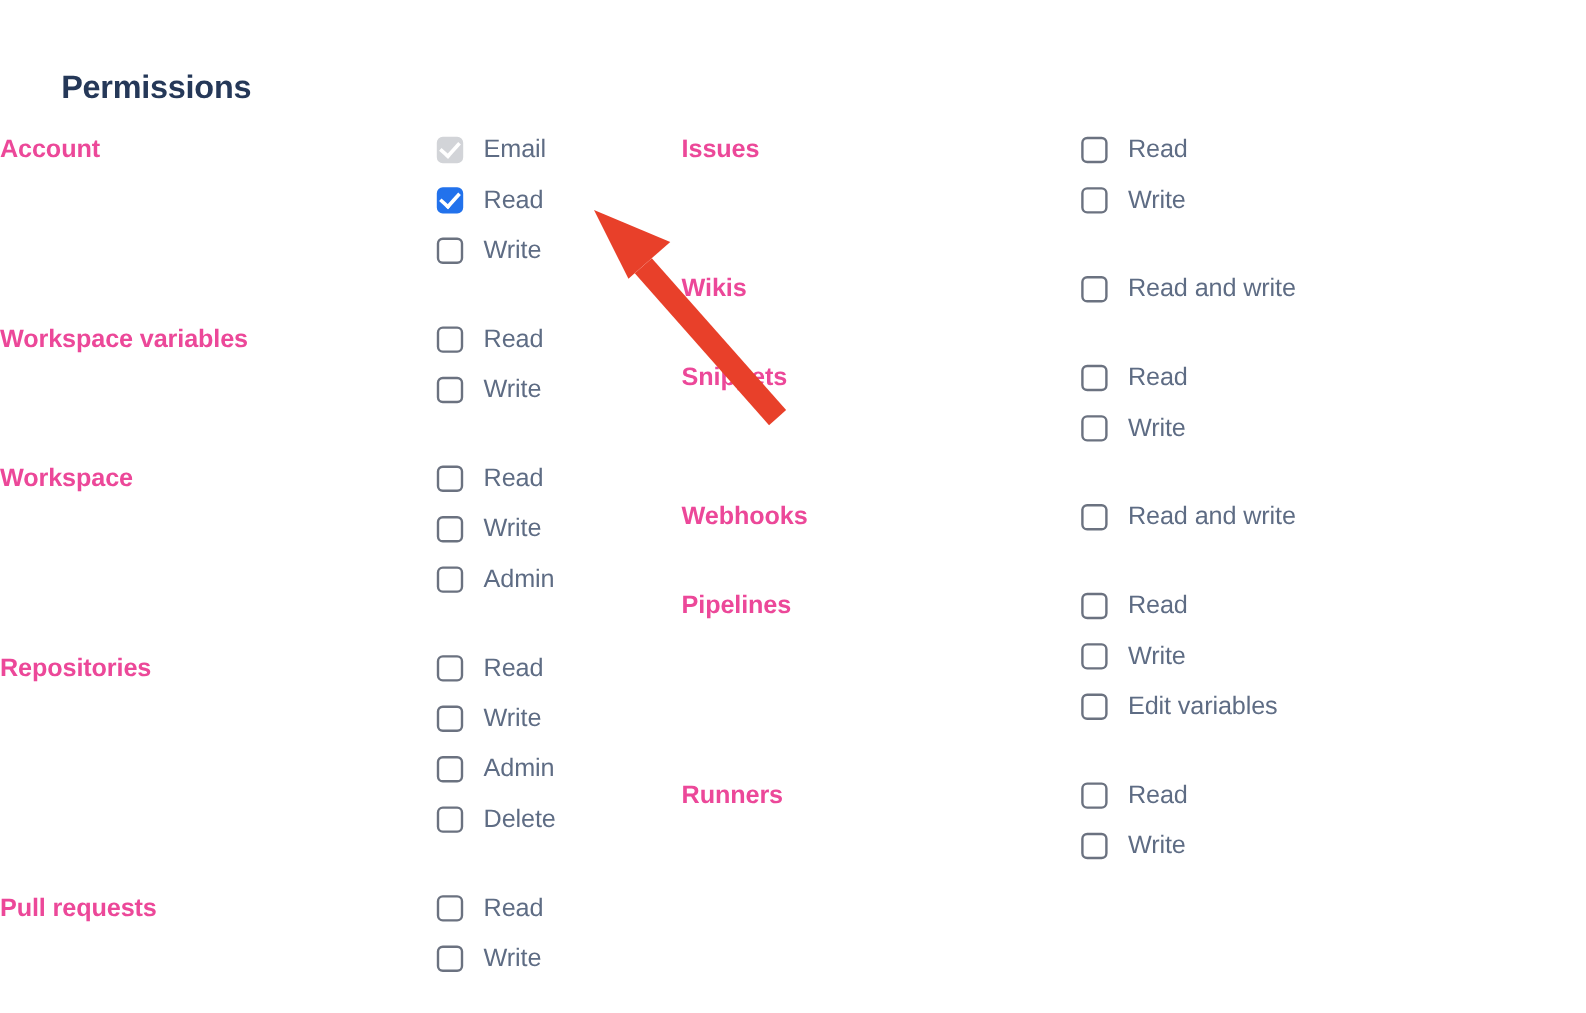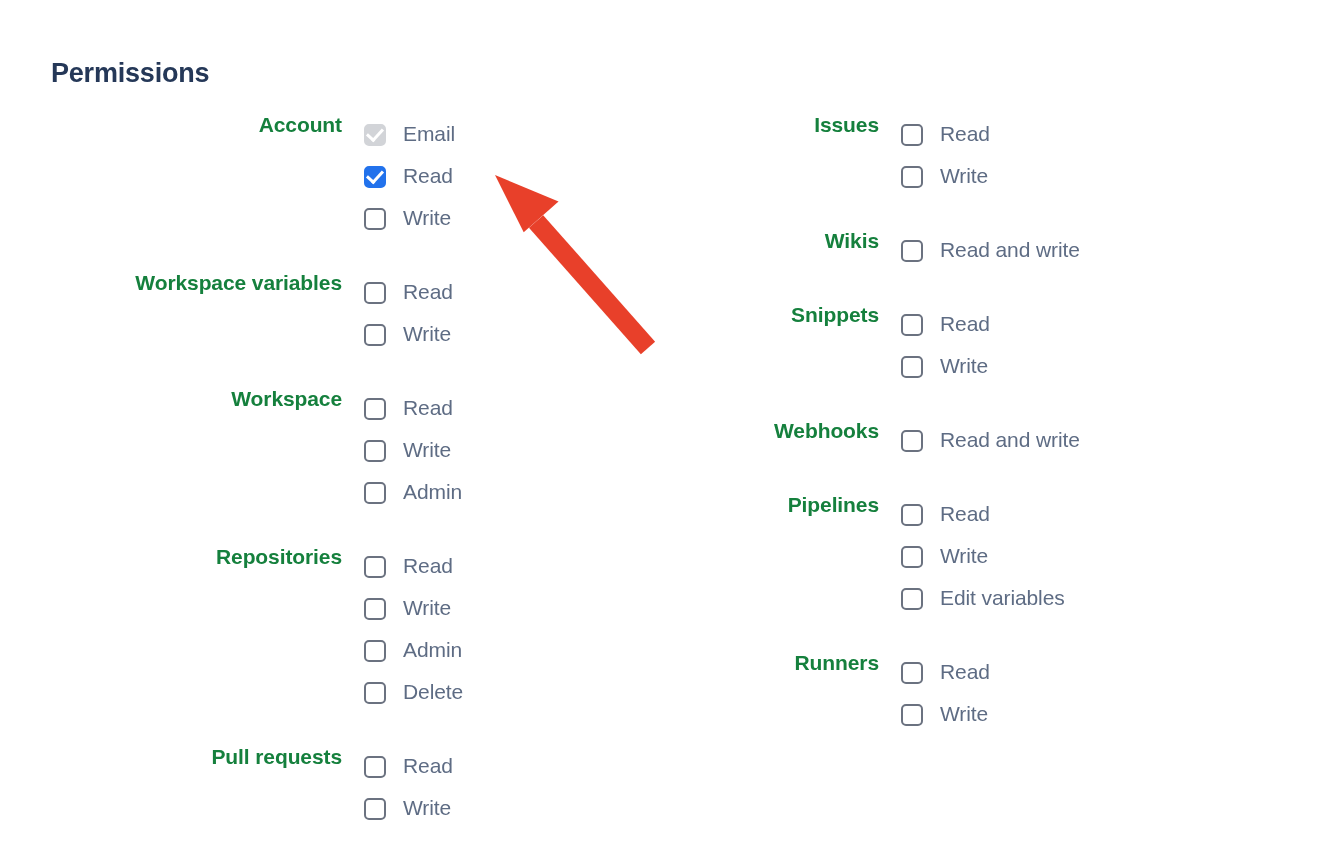--- a/index.html
+++ b/index.html
@@ -49,41 +49,41 @@
   .column.right { left: 568px; width: 700px; }
 
   .perm-group {
     display: flex;
     align-items: flex-start;
     margin-bottom: 32px;
   }
   .perm-group:last-child { margin-bottom: 0; }
 
   .group-label {
-    text-align: right;
+    text-align: left;
     font-size: 21px;
     font-weight: bold;
-    color: #15803d;
+    color: #ec4899;
     line-height: 42px;
     letter-spacing: -0.1px;
     flex: 0 0 auto;
     padding-right: 22px;
     box-sizing: border-box;
   }
   .column.left  .group-label { width: 364px; }
   .column.right .group-label { width: 333px; }
 
   .group-options {
     flex: 1 1 auto;
     padding-top: 0;
   }
 
   .checkbox-row {
     display: flex;
-    align-items: flex-end;
+    align-items: center;
     height: 42px;
   }
 
   .cb {
     position: relative;
     width: 22px;
     height: 22px;
     flex: 0 0 auto;
     box-sizing: border-box;
     border-radius: 5px;

